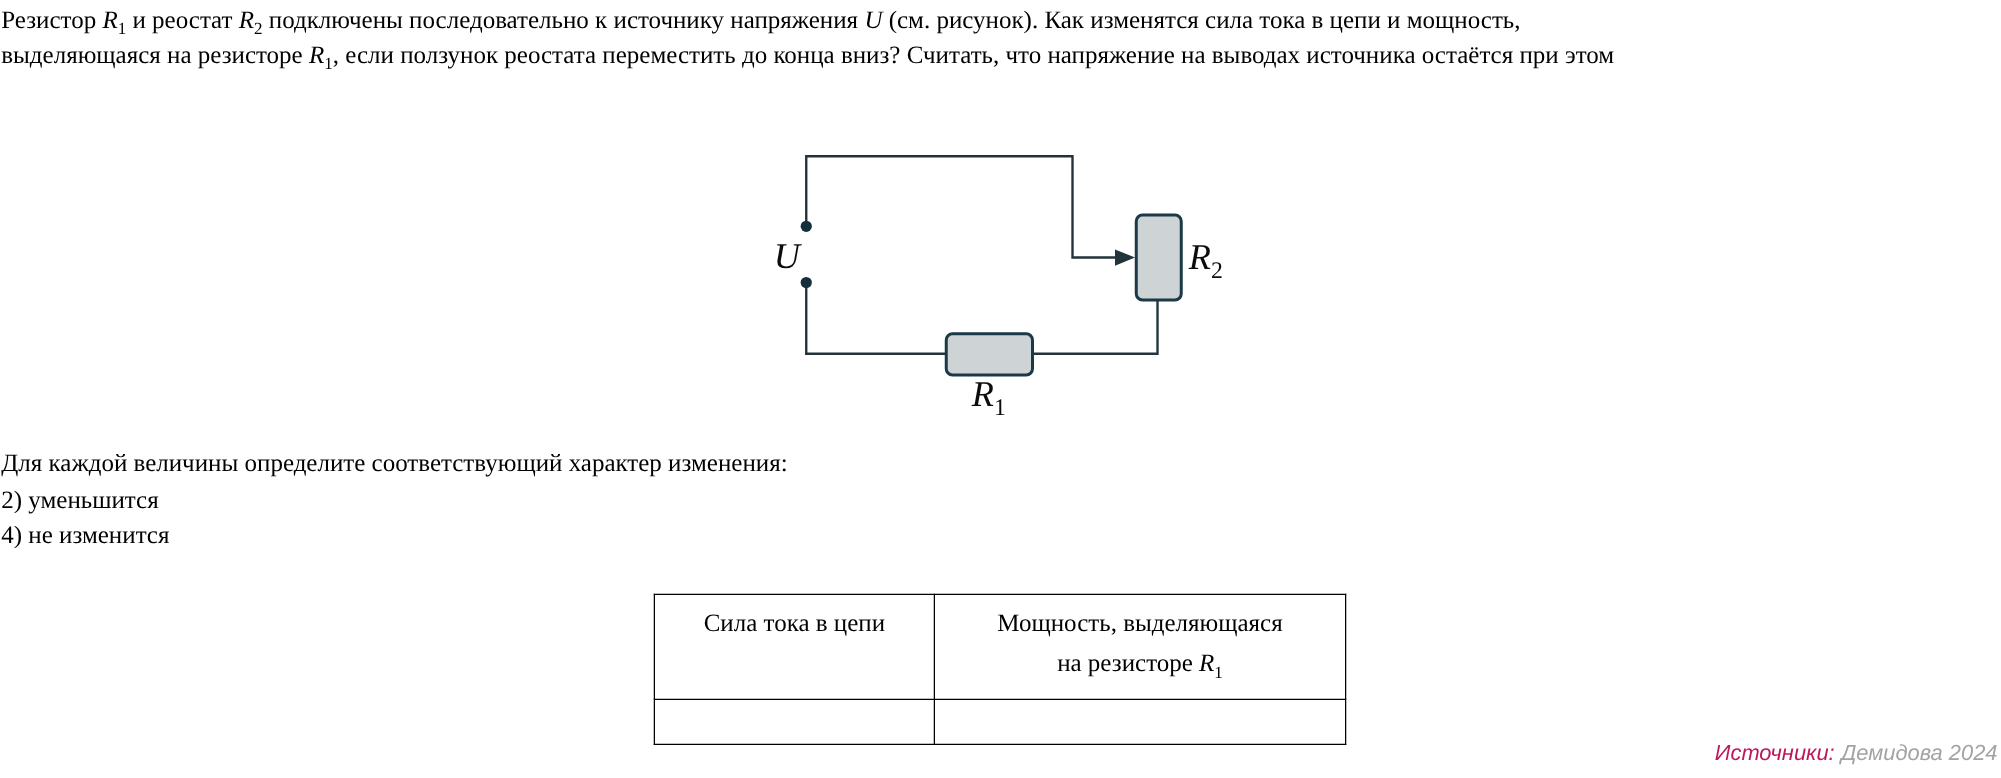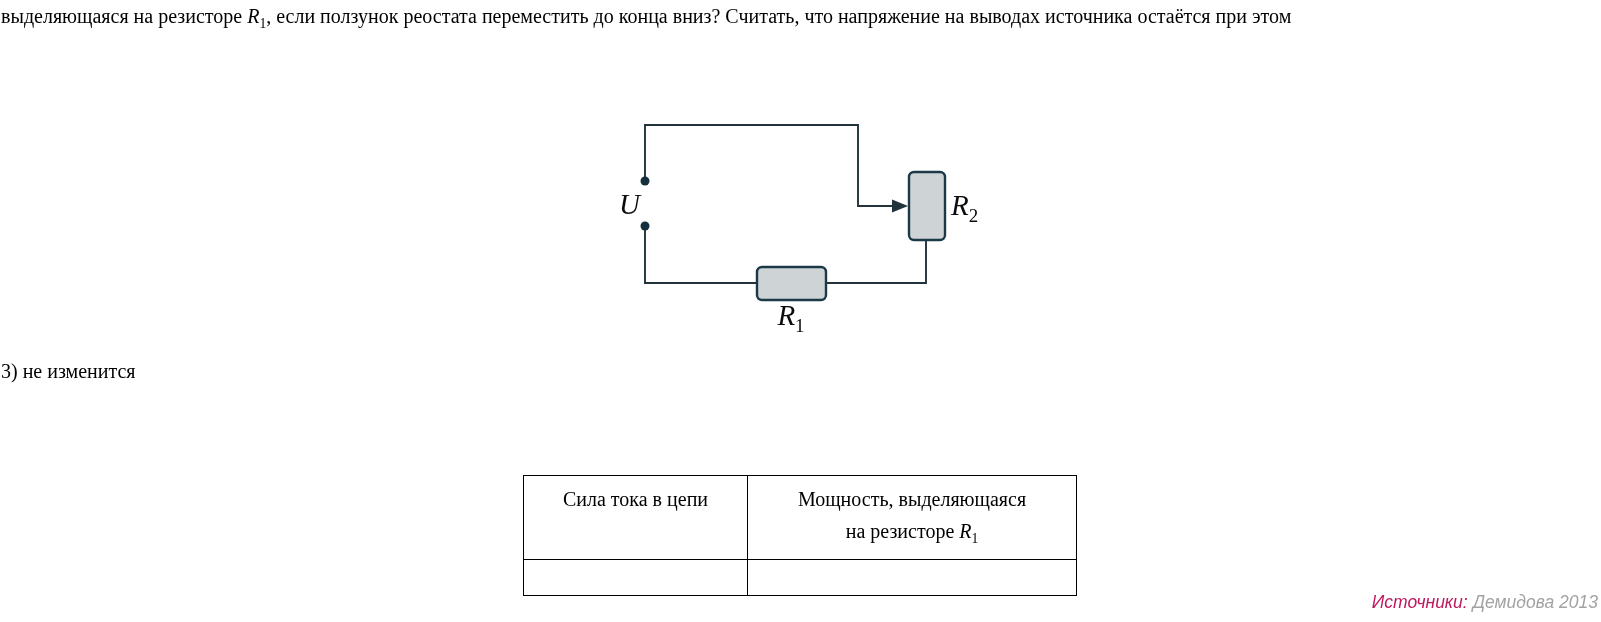--- a/index.html
+++ b/index.html
@@ -67,20 +67,21 @@
     font-size: 17.5px;
     white-space: nowrap;
   }
   .src-label { color: #be185d; }
   .src-value { color: #a3a3a3; margin-left: 5px; }
 </style>
 </head>
 <body>
 
 <div class="problem">
+  <div class="line">Резистор <span class="mv">R</span><sub>1</sub> и реостат <span class="mv">R</span><sub>2</sub> подключены последовательно к источнику напряжения <span class="mv">U</span> (см. рисунок). Как изменятся сила тока в цепи и мощность,</div>
   <div class="line">выделяющаяся на резисторе <span class="mv">R</span><sub>1</sub>, если ползунок реостата переместить до конца вниз? Считать, что напряжение на выводах источника остаётся при этом</div>
 </div>
 
 <svg class="diagram" viewBox="560 95 450 250" xmlns="http://www.w3.org/2000/svg">
 
   <path class="wire" d="M 645 181 L 645 125 L 858 125 L 858 206 L 897 206"></path>
   <path class="wire" d="M 645 226 L 645 283 L 926 283 L 926 240"></path>
 
   <polygon class="arrowhead" points="908,206 892,199.5 892,212.5"></polygon>
 
@@ -95,21 +96,23 @@
   </text>
   <text class="clabel" x="791" y="325" text-anchor="middle">
     <tspan class="base">R</tspan><tspan class="subn" dy="7">1</tspan>
   </text>
   <text class="clabel" x="951" y="215">
     <tspan class="base">R</tspan><tspan class="subn" dy="7">2</tspan>
   </text>
 </svg>
 
 <div class="instructions">
-  <div class="line">3) не изменится</div>
+  <div class="line">Для каждой величины определите соответствующий характер изменения:</div>
+  <div class="line">2) уменьшится</div>
+  <div class="line">4) не изменится</div>
 </div>
 
 <table class="answer-table">
   <colgroup>
     <col class="col-current">
     <col class="col-power">
   </colgroup>
   <tbody>
     <tr>
       <th>
@@ -121,14 +124,14 @@
       </th>
     </tr>
     <tr>
       <td></td>
       <td></td>
     </tr>
   </tbody>
 </table>
 
 <div class="footer">
-  <span class="src-label">Источники:</span><span class="src-value">Демидова 2013</span>
+  <span class="src-label">Источники:</span><span class="src-value">Демидова 2024</span>
 </div>
 
 </body></html>

